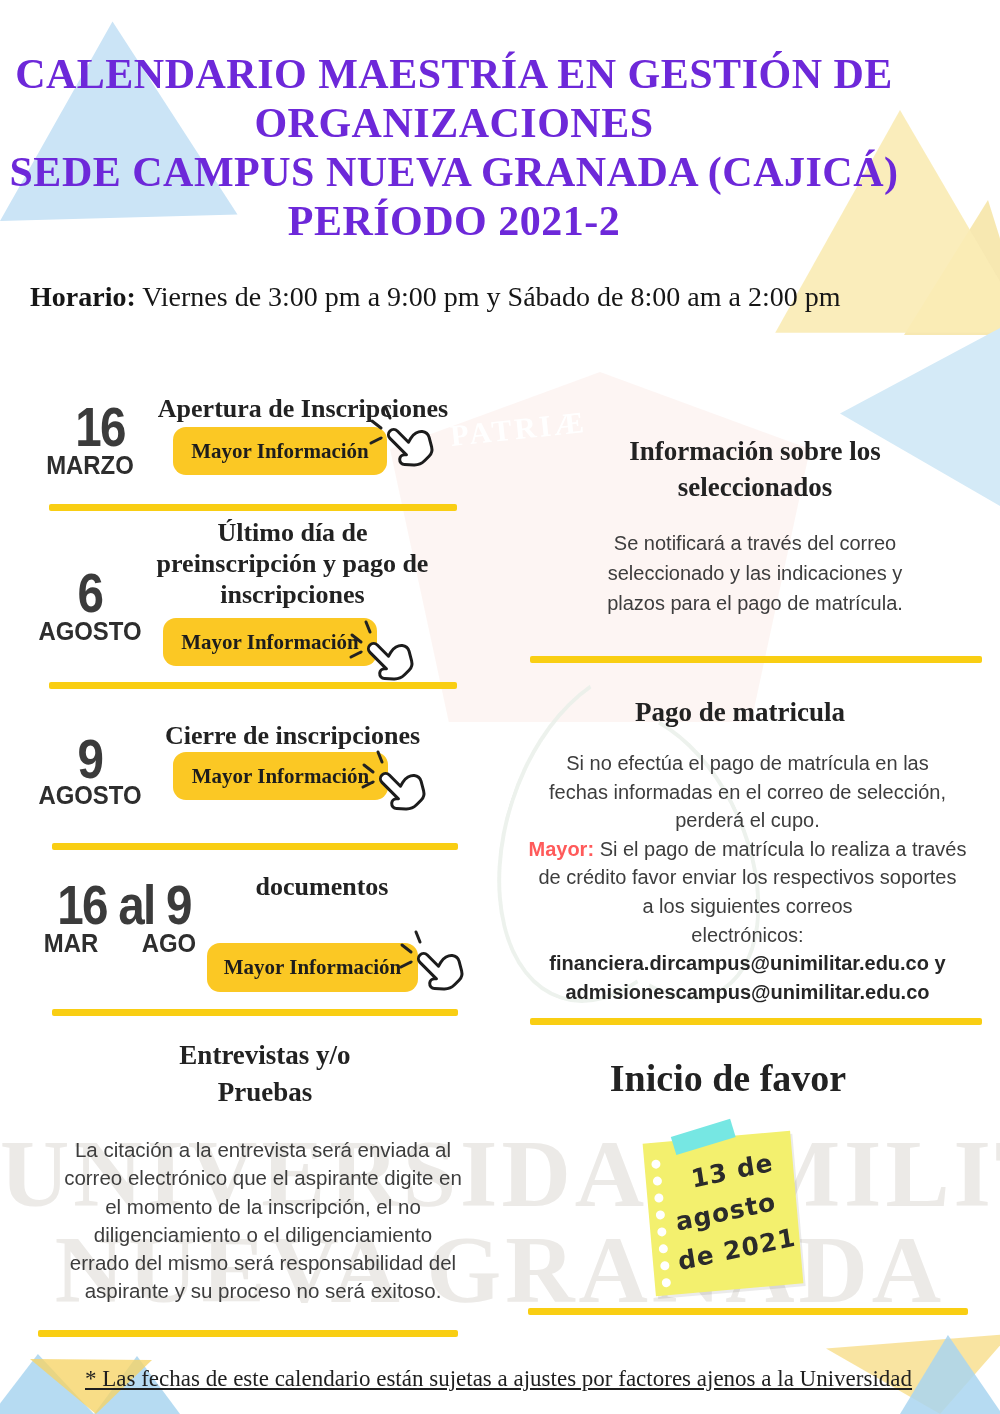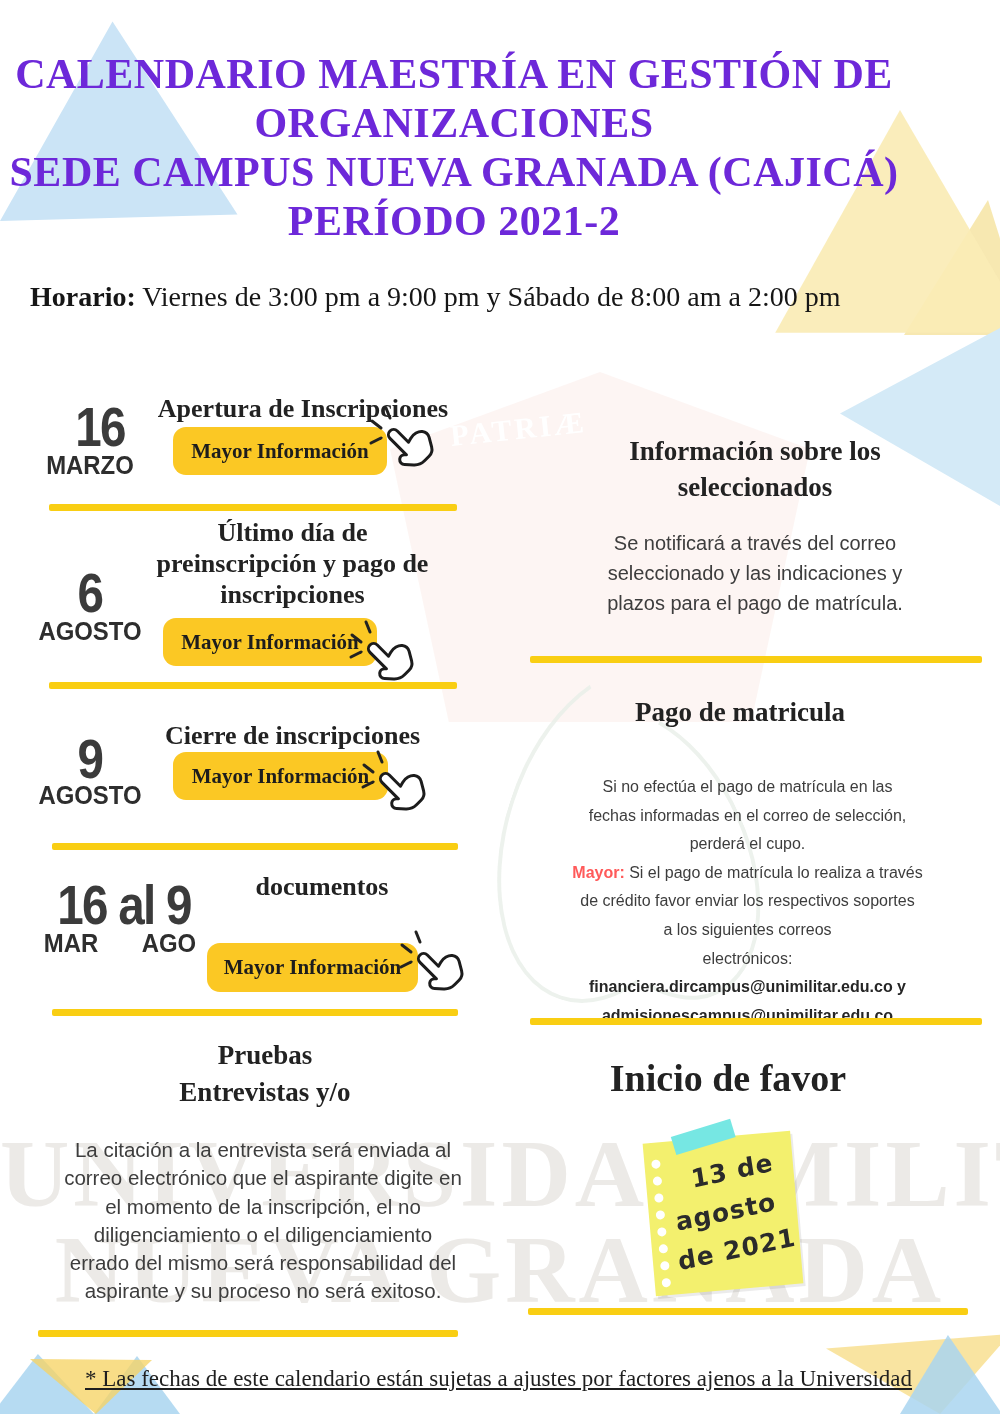--- a/index.html
+++ b/index.html
@@ -162,22 +162,22 @@
       <line x1="13" y1="24" x2="4" y2="17"></line>
       <line x1="22" y1="14" x2="18" y2="4"></line>
   </g>
   <g transform="rotate(-45 46 44)">
     <path d="M41 15c2.9 0 5.2 2.3 5.2 5.2V36l4.5-1.2c5-1.3 10.3.3 12.8 3.4 2 2.5 2.3 6 .8 8.8l-5 8.6c-1.8 3-5 4.9-8.5 4.9h-6.4c-4 0-7.9-1.7-10.6-4.7l-6.2-6.7c-2-2.1-1.8-5.4.4-7.3 1.9-1.6 4.6-1.5 6.3.2l1.5 1.5V20.2c0-2.9 2.3-5.2 5.2-5.2z" fill="#fff" stroke="#1c1c1c" stroke-width="3" stroke-linejoin="round"></path>
   </g>
 </svg>
 <div class="abs sep" style="left:52px;top:1009px;width:406px;"></div>
 
 <div class="abs ev-title" style="left:60px;top:1037px;width:410px;line-height:37px;font-size:27px;">
+  <div>Entrevistas y/o</div>
   <div>Pruebas</div>
-  <div>Entrevistas y/o</div>
 </div>
 <div class="abs para" style="left:38px;top:1136px;width:450px;font-size:20.5px;line-height:28.3px;">
   <div>La citación a la entrevista será enviada al</div>
   <div>correo electrónico que el aspirante digite en</div>
   <div>el momento de la inscripción, el no</div>
   <div>diligenciamiento o el diligenciamiento</div>
   <div>errado del mismo será responsabilidad del</div>
   <div>aspirante y su proceso no será exitoso.</div>
 </div>
 <div class="abs sep" style="left:38px;top:1330px;width:420px;"></div>
@@ -189,21 +189,21 @@
 <div class="abs para" style="left:535px;top:528px;width:440px;font-size:20px;line-height:30px;">
   <div>Se notificará a través del correo</div>
   <div>seleccionado y las indicaciones y</div>
   <div>plazos para el  pago de matrícula.</div>
 </div>
 <div class="abs sep" style="left:530px;top:656px;width:452px;"></div>
 
 <div class="abs ev-title" style="left:530px;top:697px;width:420px;font-size:27px;">
   <div>Pago de matricula</div>
 </div>
-<div class="abs para" style="left:515px;top:773px;width:465px;font-size:16px;line-height:28.6px;">
+<div class="abs para" style="left:515px;top:749px;width:465px;font-size:20px;line-height:28.6px;">
   <div>Si no efectúa el pago de matrícula en las</div>
   <div>fechas informadas en el correo de selección,</div>
   <div>perderá el cupo.</div>
   <div>
     <span class="red">Mayor:</span><span> Si el pago de matrícula lo realiza a través</span>
   </div>
   <div>de crédito favor enviar los respectivos soportes</div>
   <div>a los siguientes correos</div>
   <div>electrónicos:</div>
   <div class="bold">financiera.dircampus@unimilitar.edu.co y</div>

